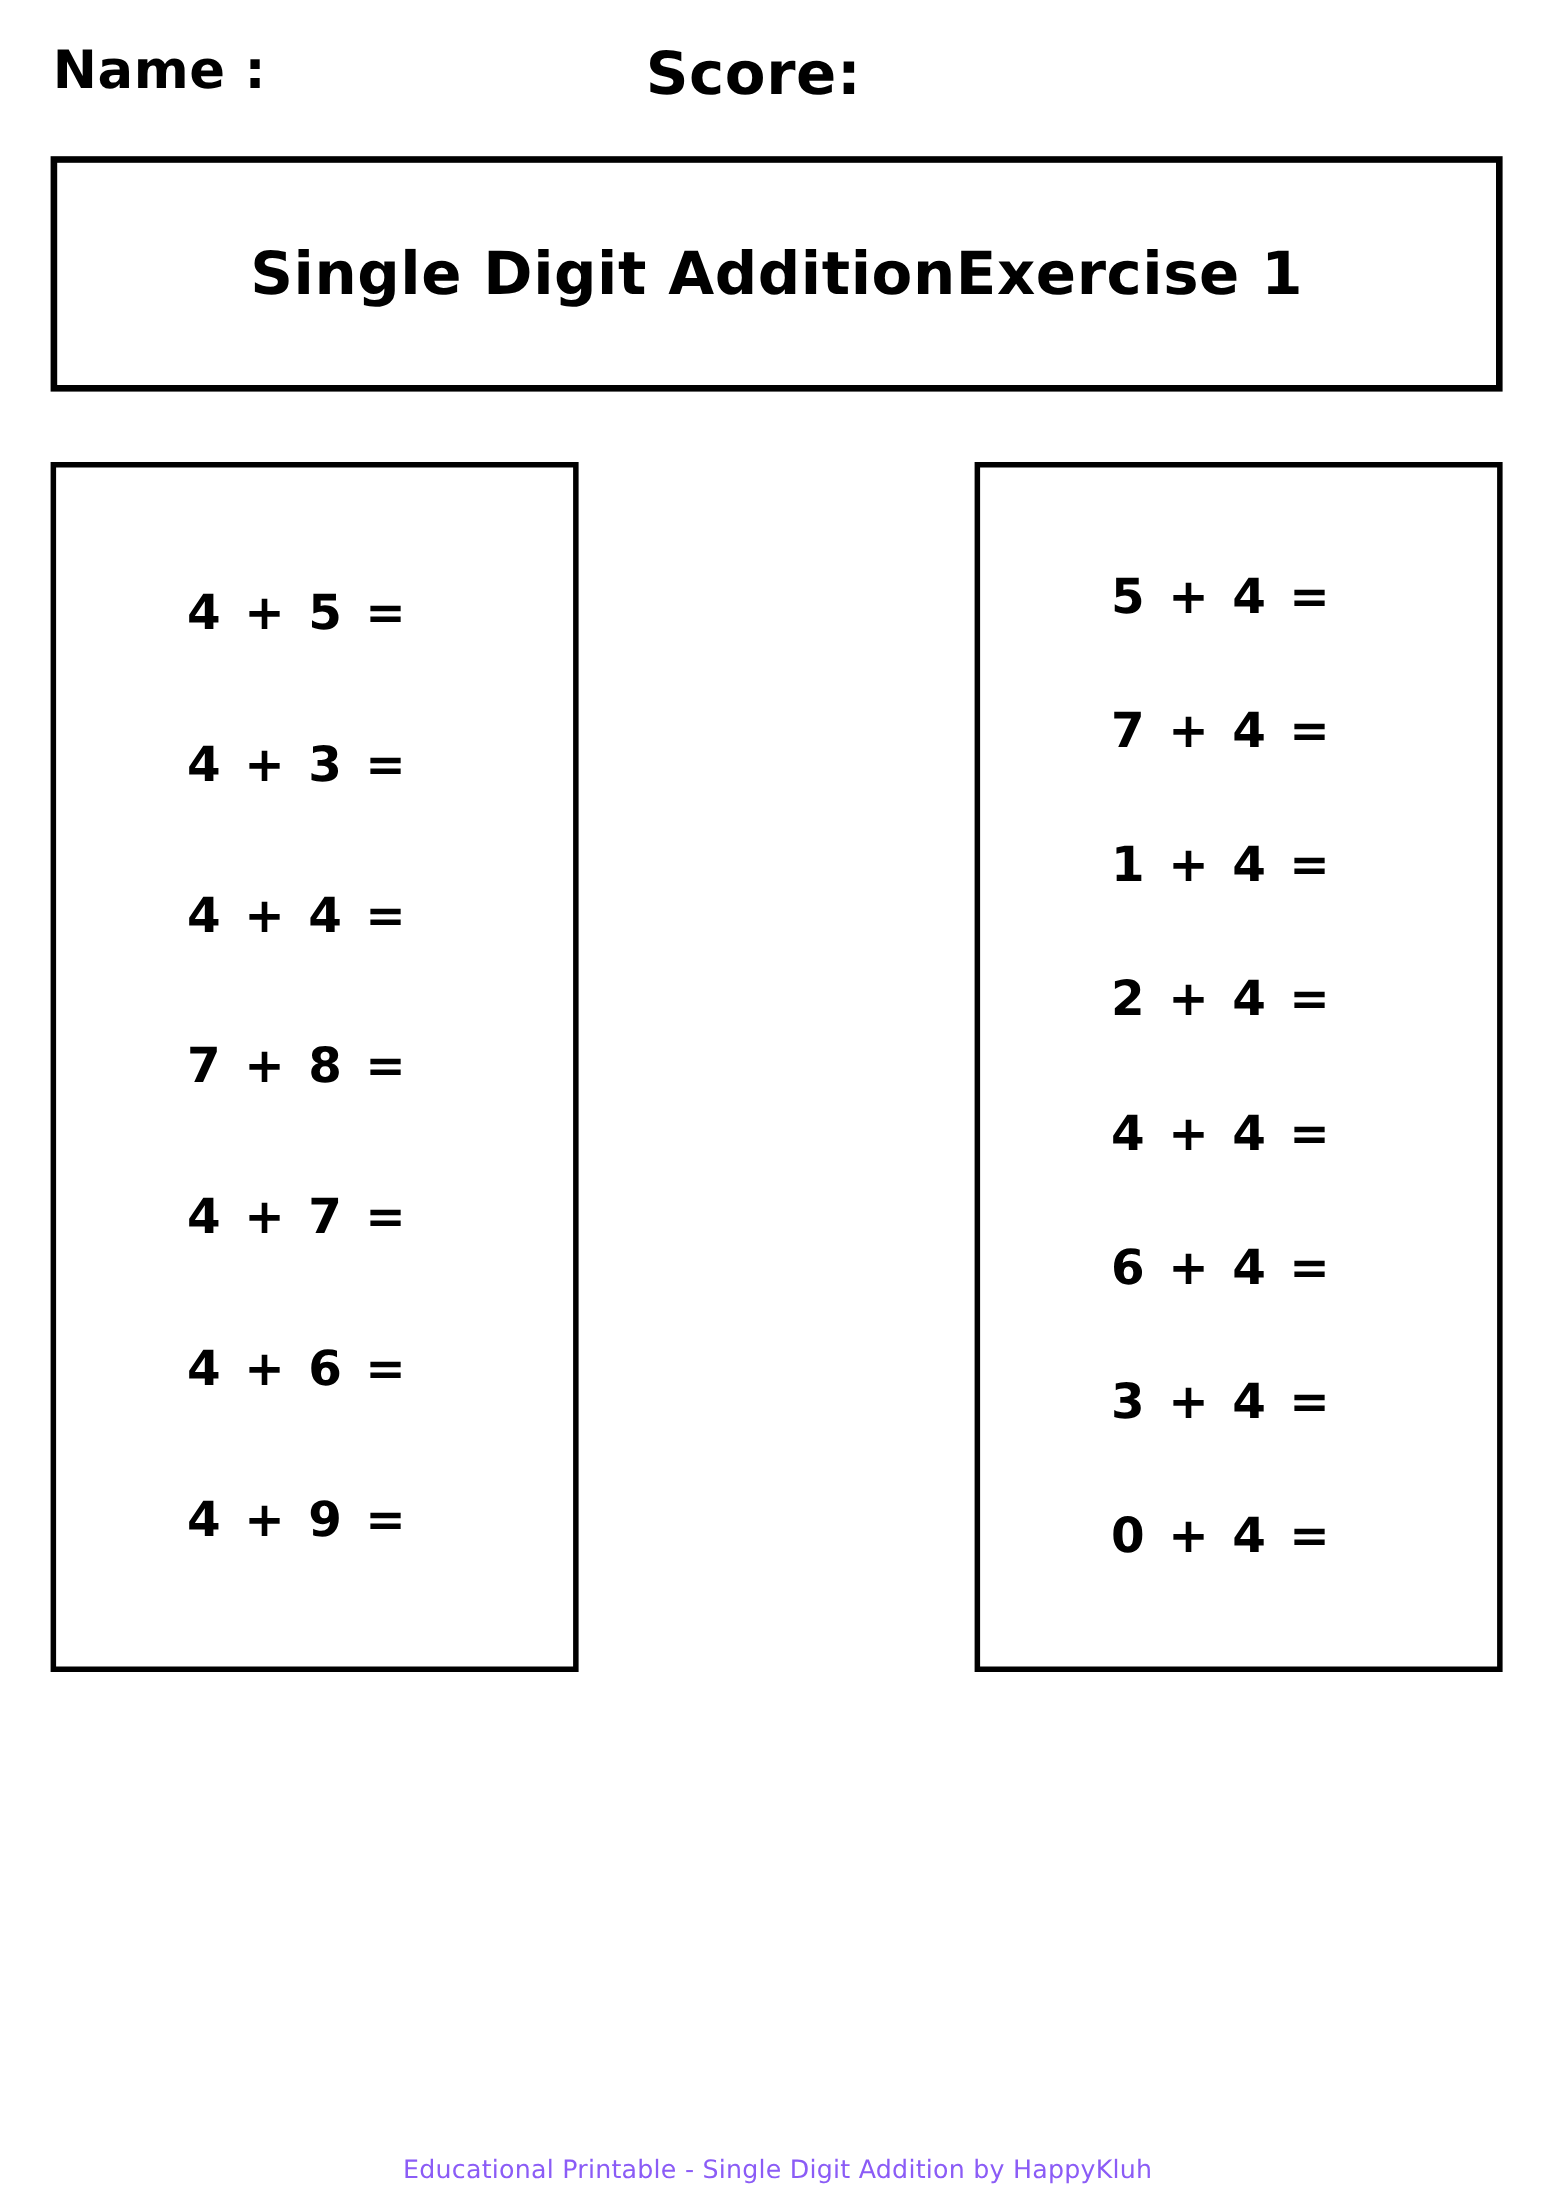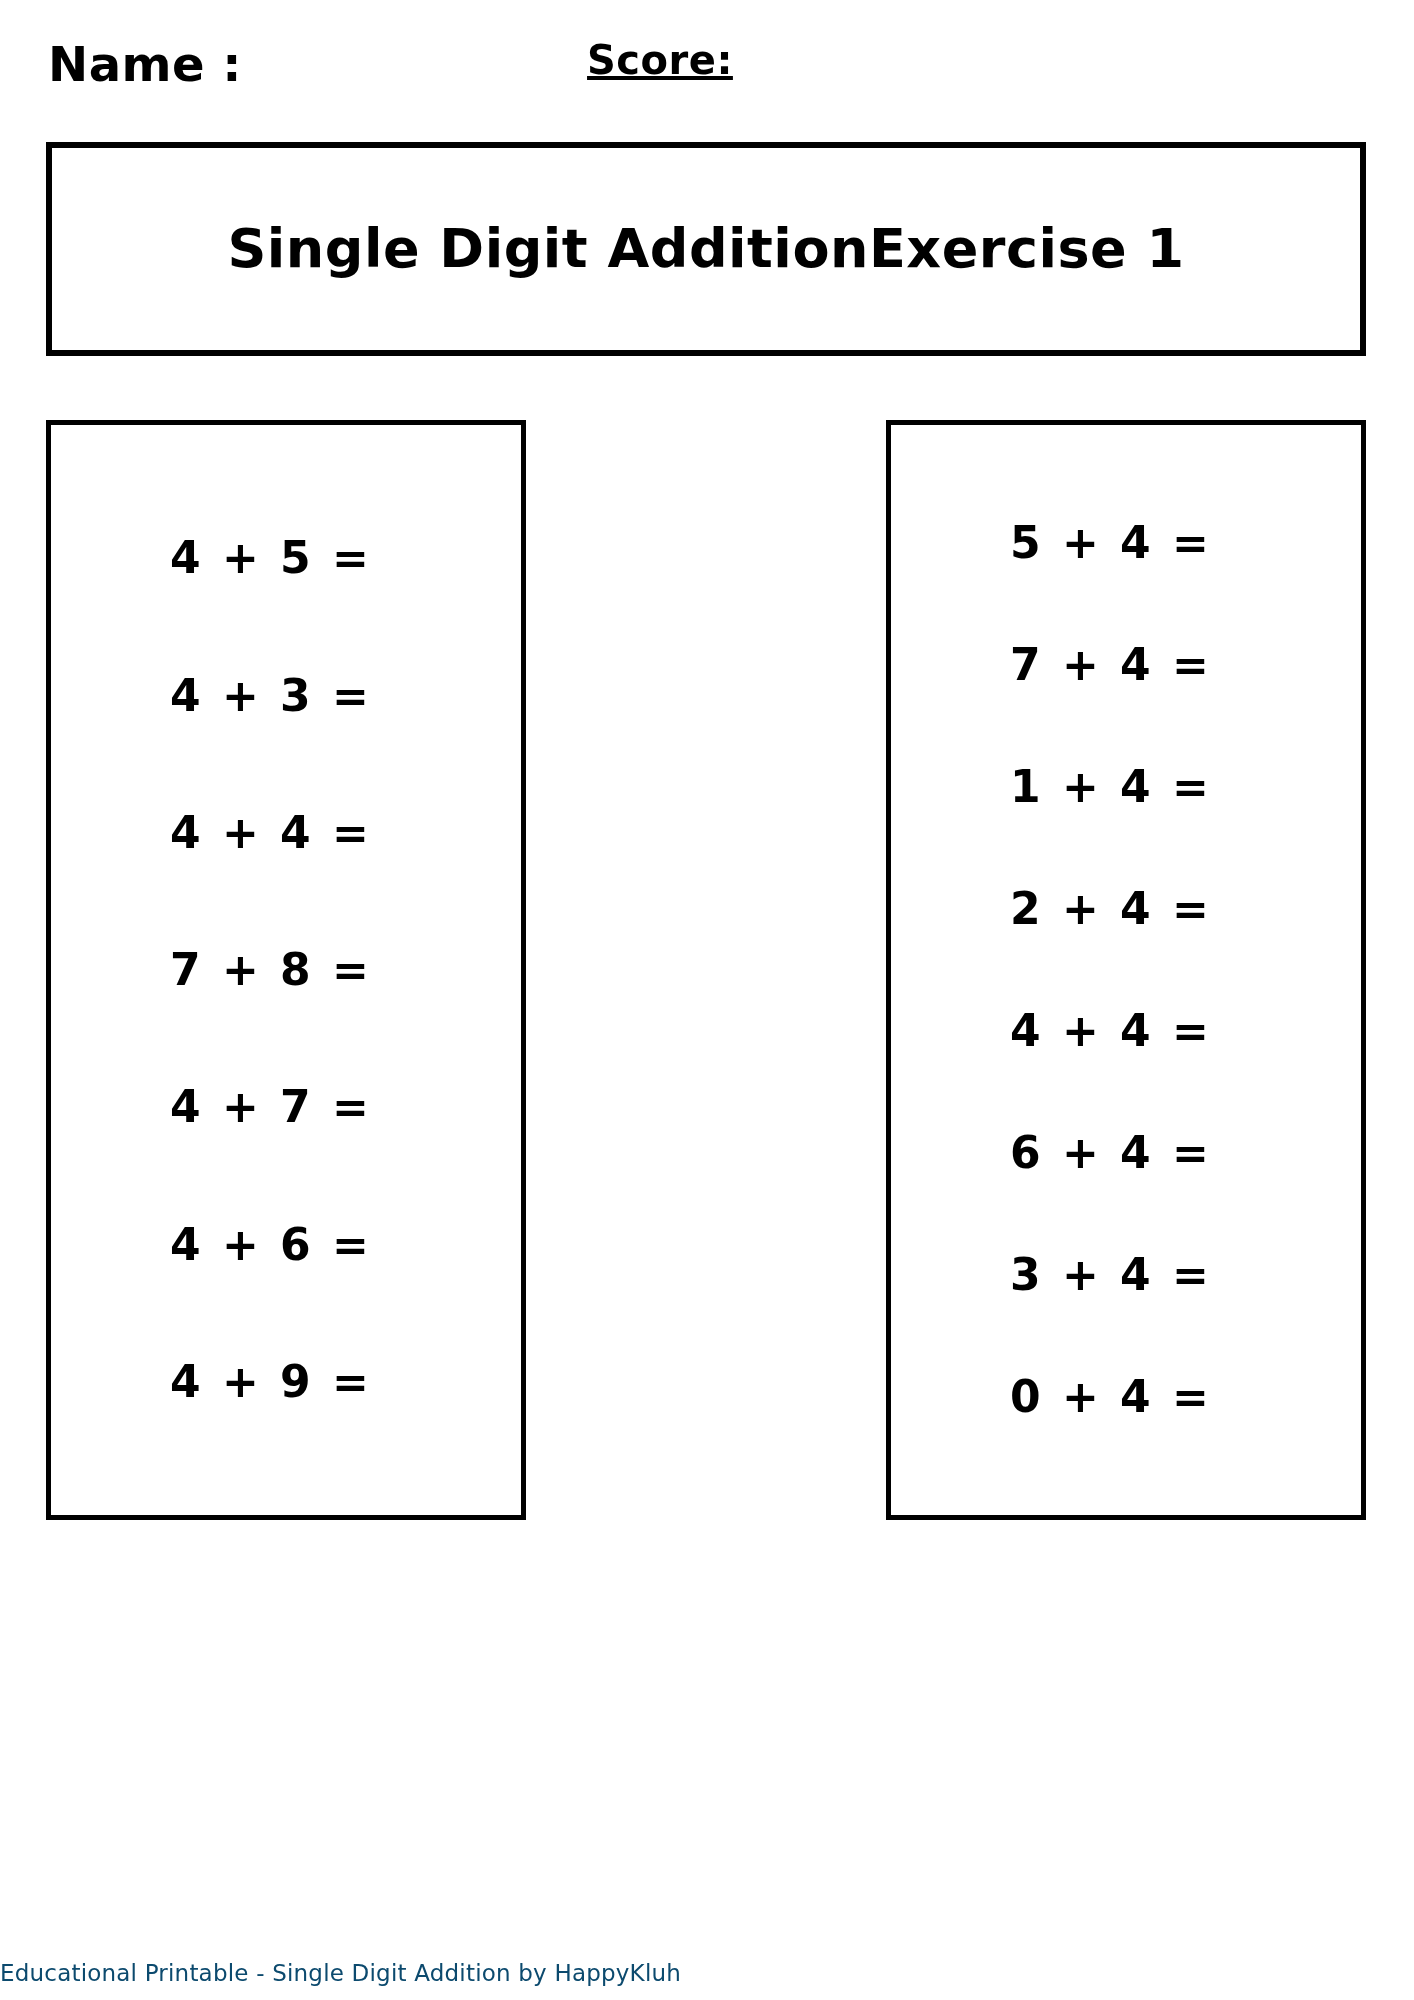--- a/index.html
+++ b/index.html
@@ -36,26 +36,25 @@
     font-family: "DejaVu Sans", sans-serif;
     font-weight: 700;
     font-size: 48px;
     letter-spacing: 0.5px;
     line-height: 1;
     white-space: nowrap;
   }
   .score-label {
     font-family: "DejaVu Sans", sans-serif;
     font-weight: 700;
-    font-size: 40px;
+    font-size: 54px;
     letter-spacing: 0.5px;
     line-height: 1;
     white-space: nowrap;
     margin-left: 345px;
-    text-decoration: underline;
   }
   
   .title-box {
     position: absolute;
     top: 142px;
     left: 46px;
     width: 1320px;
     height: 214px;
     border: 6px solid #000000;
     box-sizing: border-box;
@@ -104,23 +103,24 @@
     text-align: left;
   }
   .col-left .problem { padding-left: 38px; }
   .col-right .problem { padding-left: 38px; }
   
   .footer {
     position: absolute;
     bottom: 14px;
     left: 0;
     width: 1414px;
+    text-align: center;
     font-family: "DejaVu Sans", sans-serif;
     font-size: 23px;
-    color: #0c4a6e;
+    color: #8b5cf6;
     letter-spacing: 0.2px;
   }
 </style>
 </head>
 <body>
 
 <div class="page">
 
   <div class="header-row">
     <div class="name-label">Name :</div>

